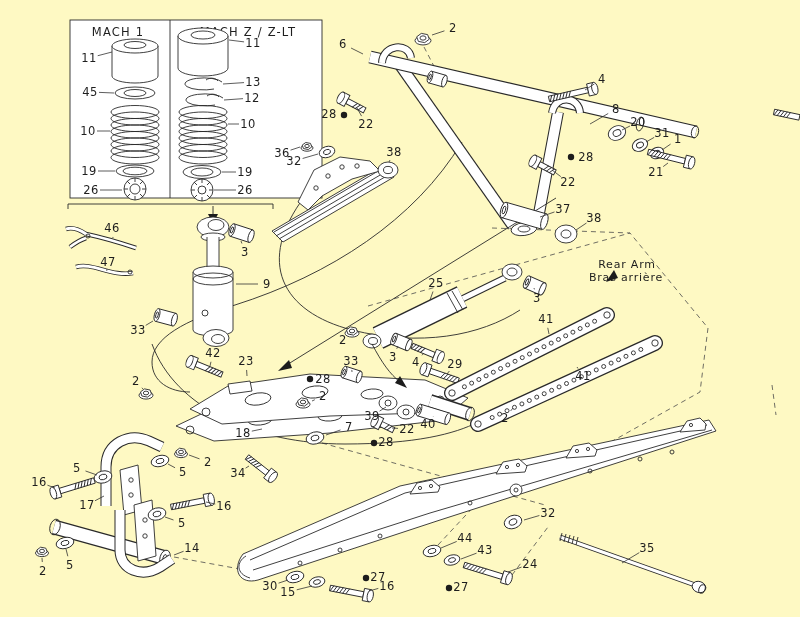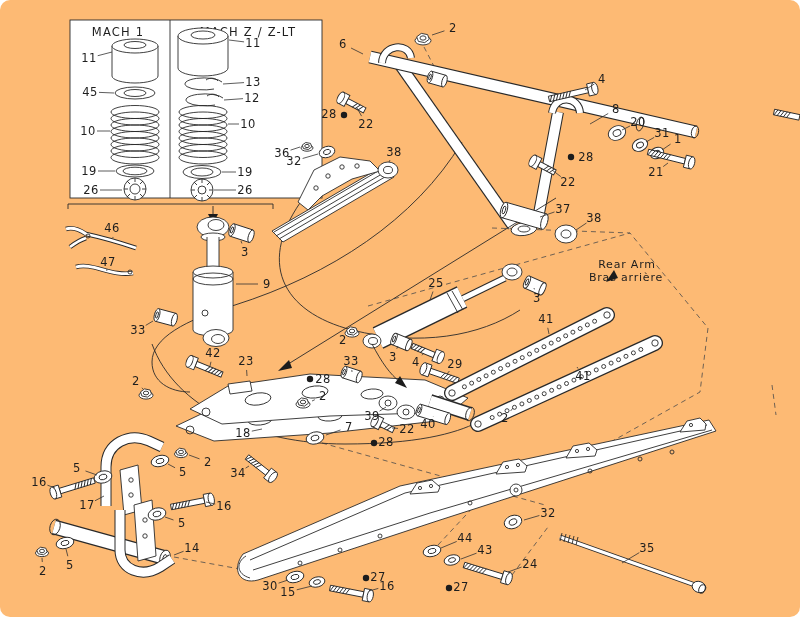--- a/index.html
+++ b/index.html
@@ -1,16 +1,16 @@
 <!DOCTYPE html>
 <html><head>
 <meta charset="utf-8">
 <style>
   html,body{margin:0;padding:0;background:#ffffff;}
-  #canvas{position:relative;width:800px;height:617px;background:#fdba74;overflow:hidden;border-radius:10px;}
+  #canvas{position:relative;width:800px;height:617px;background:#fef9c3;overflow:hidden;}
   svg{display:block;}
   .ln{fill:none;stroke:#2a2a2a;stroke-width:.9;}
   .fw{fill:#ffffff;stroke:#2a2a2a;stroke-width:.9;}
   .tO{fill:none;stroke:#2a2a2a;}
   .tI{fill:none;stroke:#ffffff;}
   .dsh{fill:none;stroke:#4a4a4a;stroke-width:.8;stroke-dasharray:5 4;}
   .ah{fill:#1c1c1c;stroke:none;}
   text{font-family:"DejaVu Sans", sans-serif;fill:#1e1e1e;}
   .callout{font-size:11.5px;letter-spacing:.5px;}
   .title{font-size:11.5px;letter-spacing:1.2px;}

